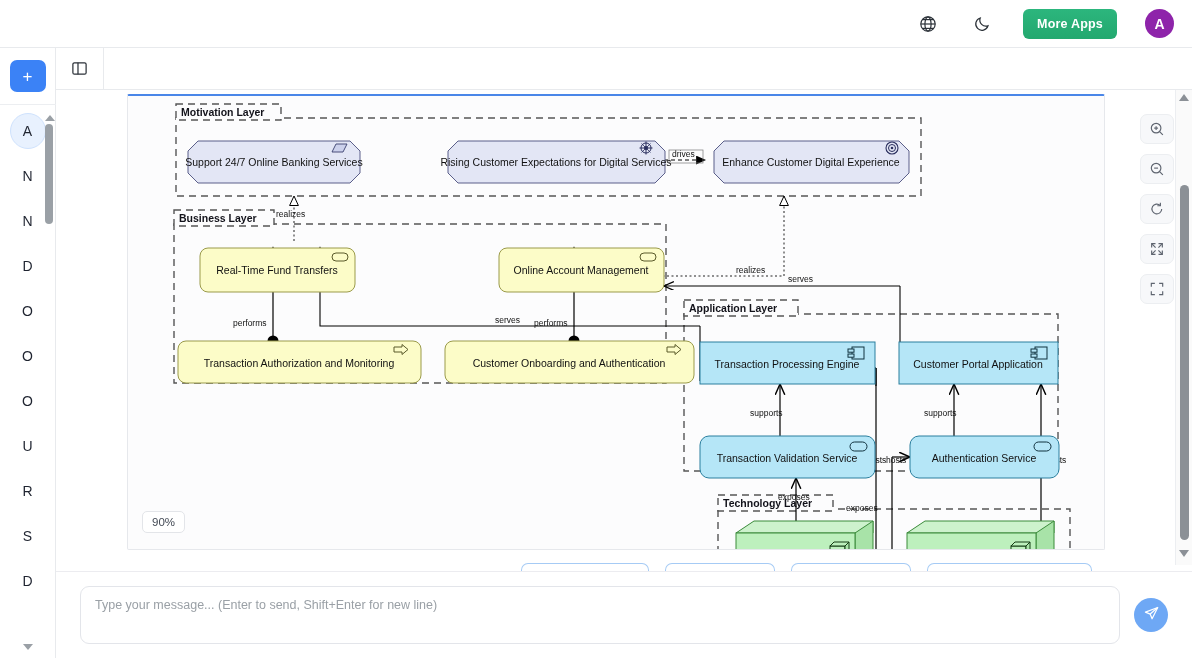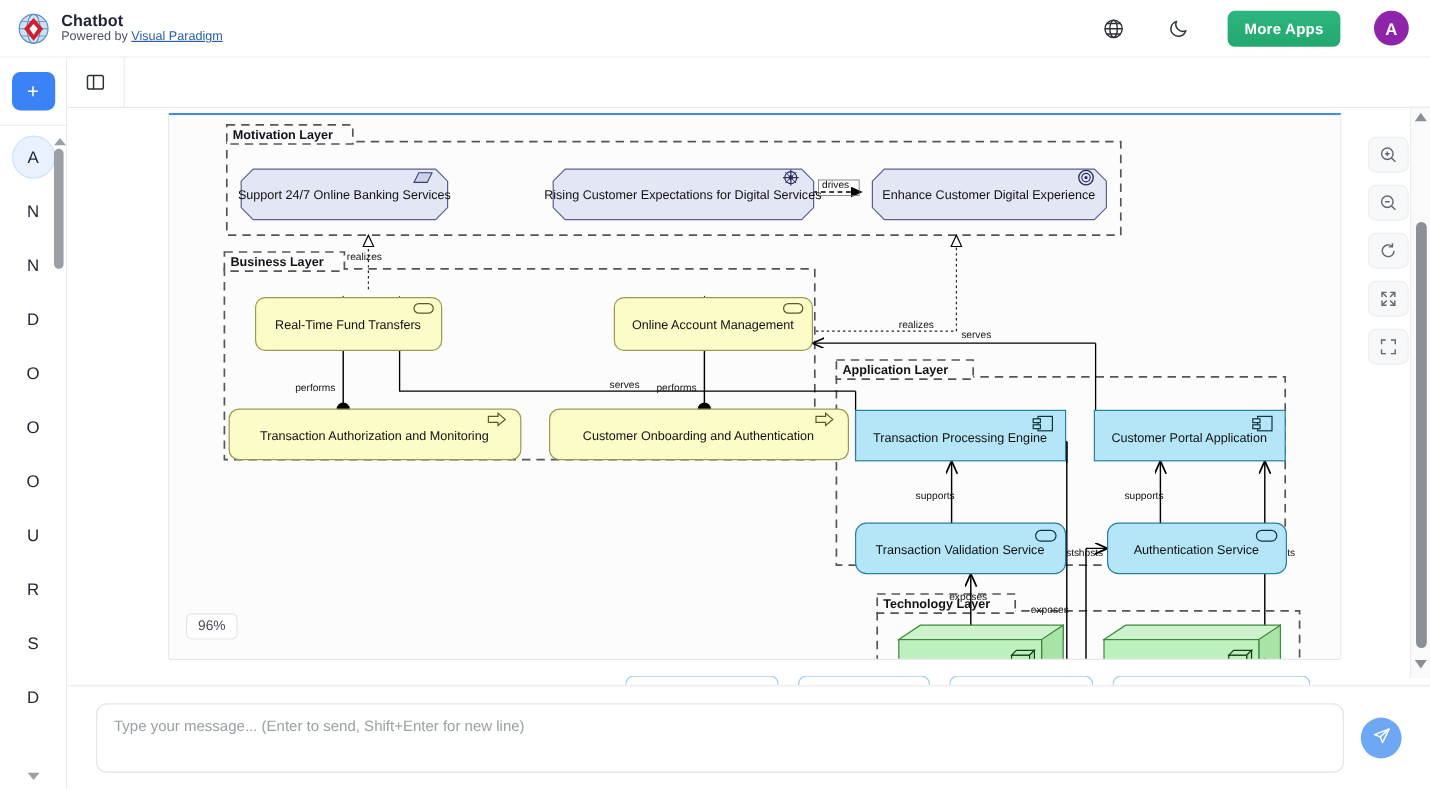--- a/index.html
+++ b/index.html
@@ -83,21 +83,21 @@
     cursor: pointer; color: #2b3138; border-right: 1px solid #e8eaed;
   }
   .doctitle { font-size: 15.5px; font-weight: bold; color: #2b3445; padding-left: 28px; letter-spacing:.1px;}
 
   
   .work {
     position: absolute; left: 56px; top: 90px; width: 1136px; height: 475px;
     background: #ffffff; overflow: hidden;
   }
   .canvas-shell {
-    position: absolute; left: 84px; top: 4px; width: 978px; height: 456px;
+    position: absolute; left: 71px; top: 4px; width: 978px; height: 456px;
     background: #fcfcfd; border: 1px solid #e6e8ec; border-top: 2px solid #4a86e8;
     border-radius: 2px; overflow: hidden;
   }
   
   .diagram { position: absolute; left: 0; top: 0; width: 978px; height: 456px; }
 
   
   .toolstrip {
     position: absolute; right: 18px; top: 24px; width: 34px;
     display: flex; flex-direction: column; gap: 10px;
@@ -156,37 +156,20 @@
     display: flex; align-items: center; justify-content: center;
   }
 
   
   .dg-label { font-family: "Liberation Sans", sans-serif; }
 </style>
 </head>
 <body>
 
 <div class="topbar">
-  <div class="brand">
-    <div class="brand-logo">
-      <svg width="28" height="28" viewBox="0 0 28 28">
-        <circle cx="14" cy="14" r="12" fill="#cfe2f3" stroke="#5b8fc9" stroke-width="1"></circle>
-        <ellipse cx="14" cy="14" rx="5.5" ry="12" fill="none" stroke="#5b8fc9" stroke-width=".9"></ellipse>
-        <line x1="2" y1="14" x2="26" y2="14" stroke="#5b8fc9" stroke-width=".9"></line>
-        <line x1="4" y1="8" x2="24" y2="8" stroke="#5b8fc9" stroke-width=".7"></line>
-        <line x1="4" y1="20" x2="24" y2="20" stroke="#5b8fc9" stroke-width=".7"></line>
-        <path d="M14 5 L22 14 L14 24 L6 14 Z" fill="#cf2030"></path>
-        <path d="M14 10 L17.5 14 L14 19 L10.5 14 Z" fill="#ffffff"></path>
-      </svg>
-    </div>
-    <div class="brand-text">
-      <div class="brand-title">Chatbot</div>
-      <div class="brand-sub"><span>Powered by </span><a href="#">Visual Paradigm</a></div>
-    </div>
-  </div>
 
   <div class="top-right">
     <div class="icon-btn">
       <svg width="18" height="18" viewBox="0 0 18 18" fill="none" stroke="#2b3138" stroke-width="1.2">
         <circle cx="9" cy="9" r="7.2"></circle>
         <ellipse cx="9" cy="9" rx="3.1" ry="7.2"></ellipse>
         <line x1="1.8" y1="9" x2="16.2" y2="9"></line>
         <line x1="3" y1="4.6" x2="15" y2="4.6"></line>
         <line x1="3" y1="13.4" x2="15" y2="13.4"></line>
       </svg>
@@ -448,21 +431,21 @@
         <polygon points="926,425 926,500 908,512 908,437" fill="#a8e3a8" stroke="#3a8a3a" stroke-width="1"></polygon>
         <rect x="779" y="437" width="129" height="75" fill="#bdf0bd" stroke="#3a8a3a" stroke-width="1"></rect>
         <g>
           <rect x="883" y="450" width="15" height="9" fill="#bdf0bd" stroke="#143d14" stroke-width="1"></rect>
           <polygon points="883,450 887,446 902,446 898,450" fill="#bdf0bd" stroke="#143d14" stroke-width="1"></polygon>
           <polygon points="898,450 902,446 902,455 898,459" fill="#a8e3a8" stroke="#143d14" stroke-width="1"></polygon>
         </g>
       </g>
     </svg>
 
-    <div class="zoom-badge">96%</div>
+    <div class="zoom-badge">90%</div>
   </div>
 
   <div class="toolstrip">
     <div class="tool">
       <svg width="16" height="16" viewBox="0 0 18 18" fill="none" stroke="#5f6570" stroke-width="1.3">
         <circle cx="8" cy="8" r="5.4"></circle>
           <line x1="11.9" y1="11.9" x2="15.6" y2="15.6"></line>
         <line x1="5.8" y1="8" x2="10.2" y2="8"></line>
           <line x1="8" y1="5.8" x2="8" y2="10.2"></line>
       </svg>

